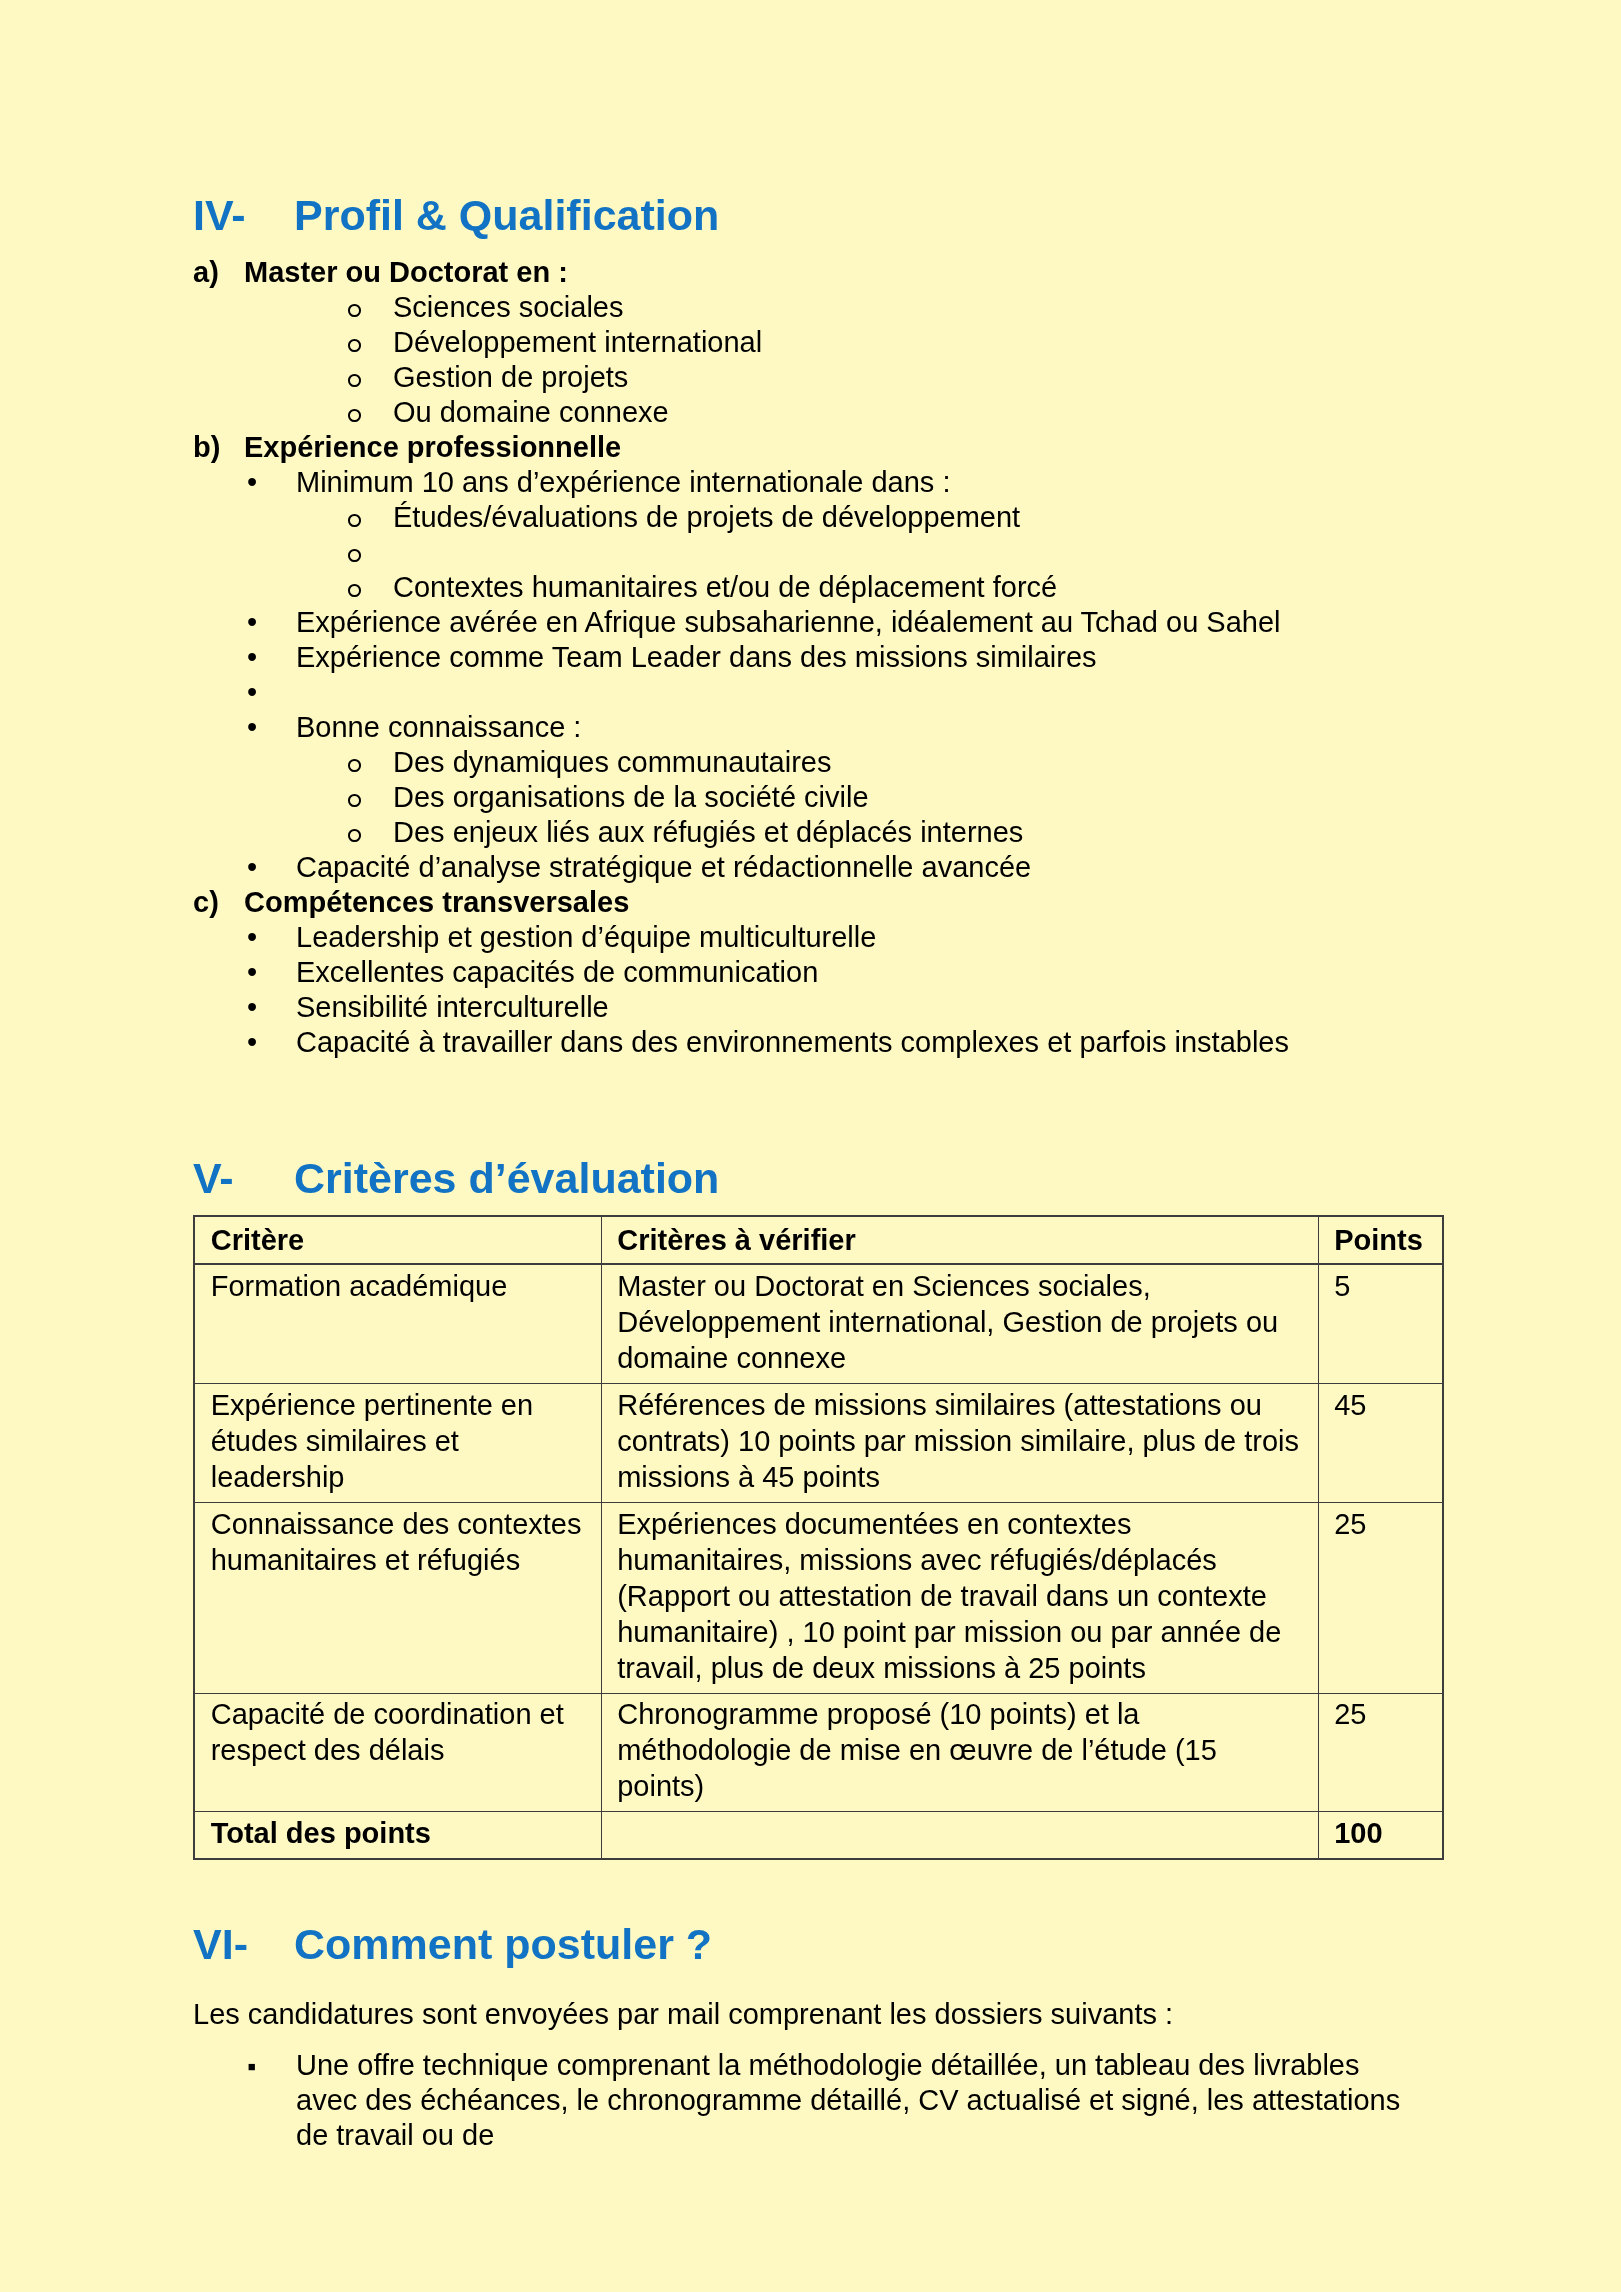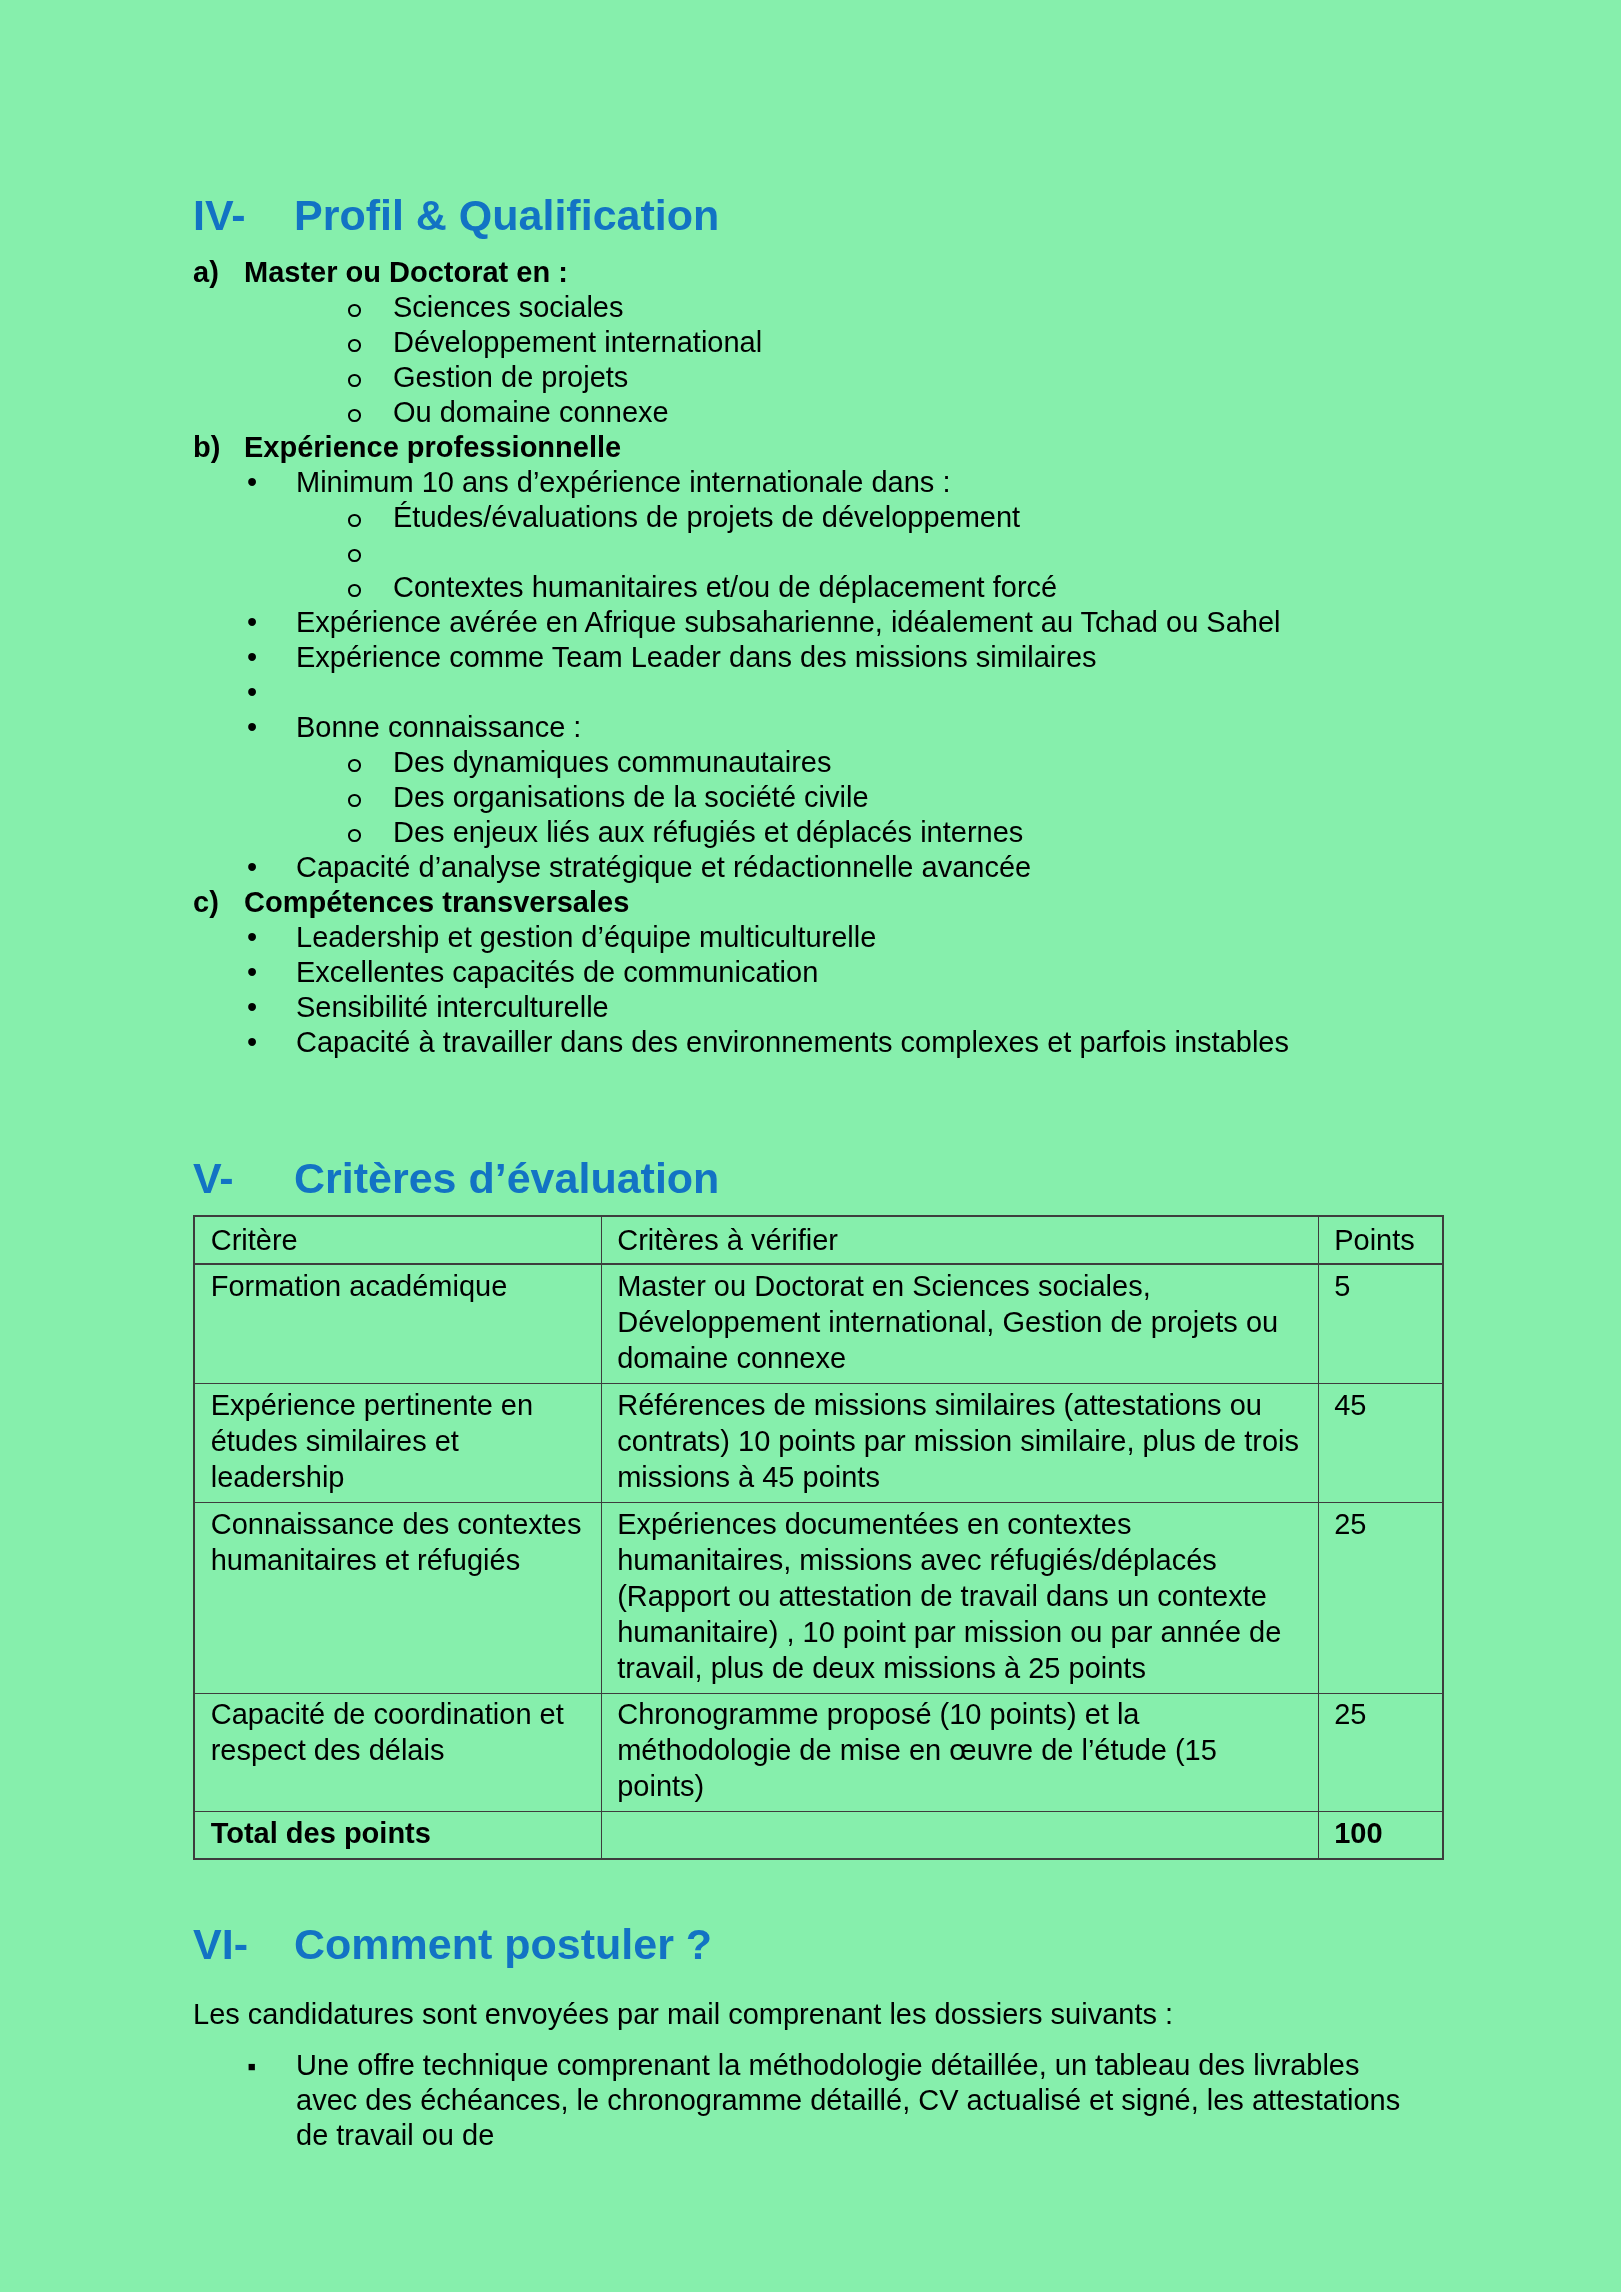--- a/index.html
+++ b/index.html
@@ -1,20 +1,20 @@
 <!DOCTYPE html>
 <html><head>
 <meta charset="utf-8">
 <style>
   html,body{margin:0;padding:0;background:#e8e8e8;}
   .page{
     position:relative;
     width:1621px;height:2293px;
     margin:0 auto;
-    background:#86efac;
+    background:#fef9c3;
     box-sizing:border-box;
     padding:192px 178px 47px 193px;
     font-family:"Liberation Sans",sans-serif;
     font-size:29px;line-height:35px;color:#000;
   }
   
   .sec-h{display:flex;font-weight:bold;font-size:43px;line-height:47px;color:#1273C4;margin:0;}
   .sec-h .num{width:101px;flex:none;}
   .h-iv{margin-bottom:15.7px;}
   .h-v{margin-top:95px;margin-bottom:13.7px;}
@@ -44,21 +44,21 @@
   table.crit{border-collapse:collapse;table-layout:fixed;width:1250px;border:2px solid #3d3d3d;}
   table.crit col.c1{width:407px;}
   table.crit col.c2{width:717px;}
   table.crit col.c3{width:125px;}
   table.crit th,table.crit td{
     border:1.5px solid #3d3d3d;
     vertical-align:top;text-align:left;
     padding:2.9px 13.7px 6.9px 15.7px;
     line-height:36px;font-weight:normal;
   }
-  table.crit thead th{font-weight:normal;padding-top:4.9px;padding-bottom:4.9px;border-bottom-width:2px;margin-left:16px;}
+  table.crit thead th{font-weight:bold;padding-top:4.9px;padding-bottom:4.9px;border-bottom-width:2px;margin-left:16px;}
   td.ev-just{text-align:justify;line-height:44px;}
   .bold{font-weight:normal;text-align:center;}
   tr.total td{font-weight:bold;}
 </style>
 </head>
 <body>
 
 <div class="page">
 
   <h1 class="sec-h h-iv">

